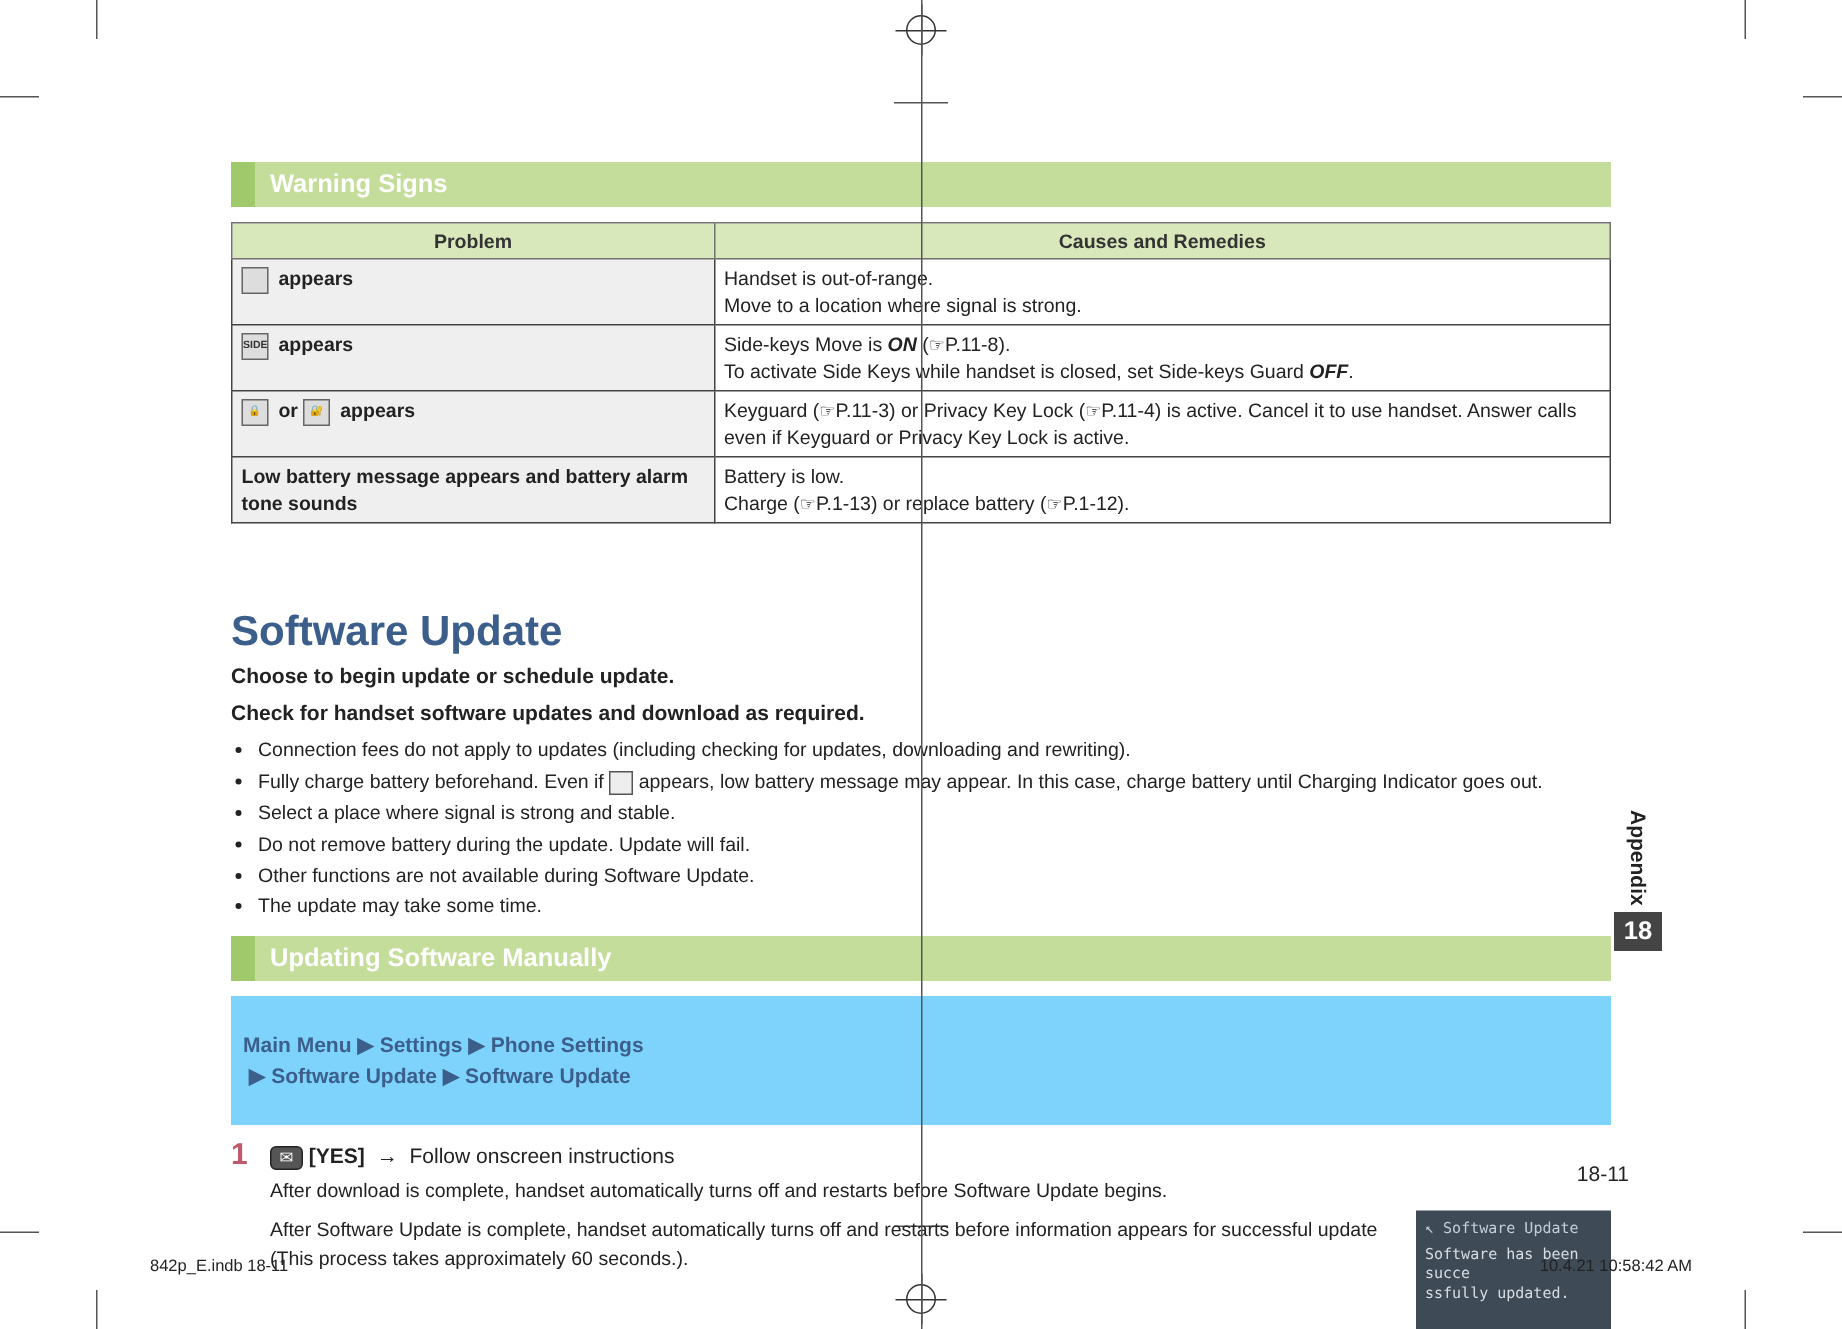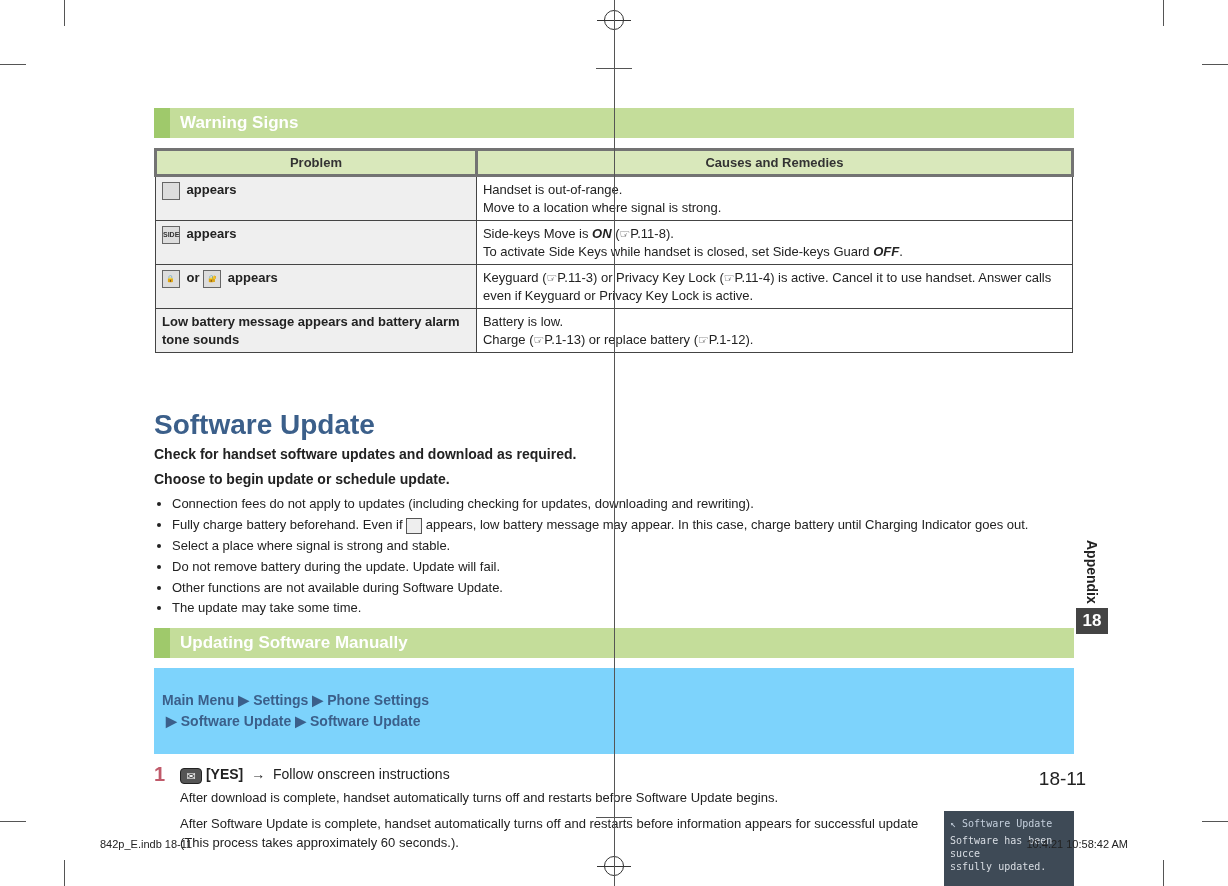--- a/index.html
+++ b/index.html
@@ -76,21 +76,21 @@
   }
 
   
   table.warning {
     width: 100%;
     border-collapse: collapse;
     font-size: 13px;
   }
   table.warning th {
     background: var(--table-header-bg);
-    border: 3px solid #737373;
+    border: 1px solid #737373;
     padding: 4px 6px;
     font-weight: 700;
     color: #333;
   }
   table.warning td {
     border: 1px solid #444;
     padding: 4px 6px;
     vertical-align: top;
     line-height: 1.35;
   }
@@ -164,21 +164,21 @@
     font-size: 14px;
     display:block; margin:0 auto 4px auto;
   }
   .thumb-tab .num {
     display:block; background:#444; color:#fff;
     font-weight:700; font-size:17px; padding:3px 0;
   }
 
   .page-number {
     position:absolute; right: 142px; bottom: 96px;
-    font-size: 19px; font-weight: 400; color:#222;margin-left:16px;
+    font-size: 14px; font-weight: 400; color:#222;margin-left:16px;
   }
   .footer-left {
     position:absolute; left:100px; bottom:36px;
     font-size:11px; color:#222;
   }
   .footer-right {
     position:absolute; right:100px; bottom:36px;
     font-size:11px; color:#222;
   }
 </style>
@@ -257,22 +257,22 @@
               <span style="white-space:pre-line;">Battery is low.
 Charge (</span><span class="pf"></span><span>P.1-13</span><span>) or replace battery (</span><span class="pf"></span><span>P.1-12</span><span>).</span>
             </td>
           </tr>
         </tbody>
       </table>
     </div>
 
     <div class="col">
       <h1 class="big-title">Software Update</h1>
+      <div class="lead">Choose to begin update or schedule update.</div>
       <div class="lead">Check for handset software updates and download as required.</div>
-      <div class="lead">Choose to begin update or schedule update.</div>
       <ul class="bullets">
         <li>Connection fees do not apply to updates (including checking for updates, downloading and rewriting).</li>
         <li>
           <span>Fully charge battery beforehand. Even if </span><span class="battery-icon"></span><span> appears, low battery message may appear. In this case, charge battery until Charging Indicator goes out.</span>
         </li>
         <li>Select a place where signal is strong and stable.</li>
         <li>Do not remove battery during the update. Update will fail.</li>
         <li>Other functions are not available during Software Update.</li>
         <li>The update may take some time.</li>
       </ul>

